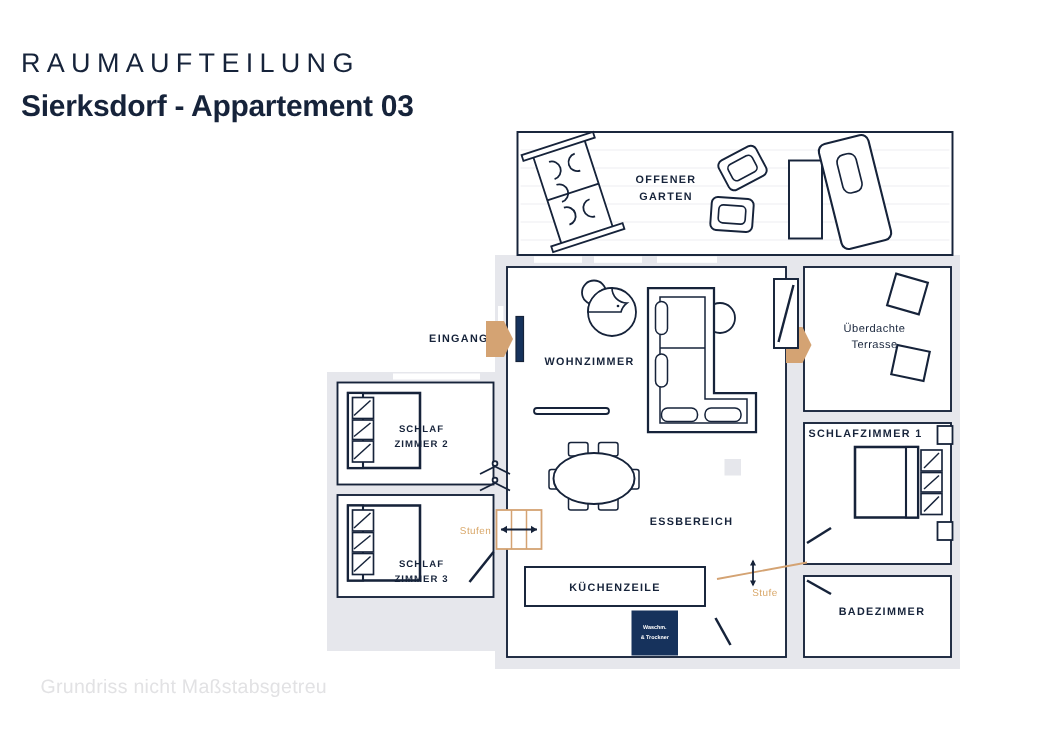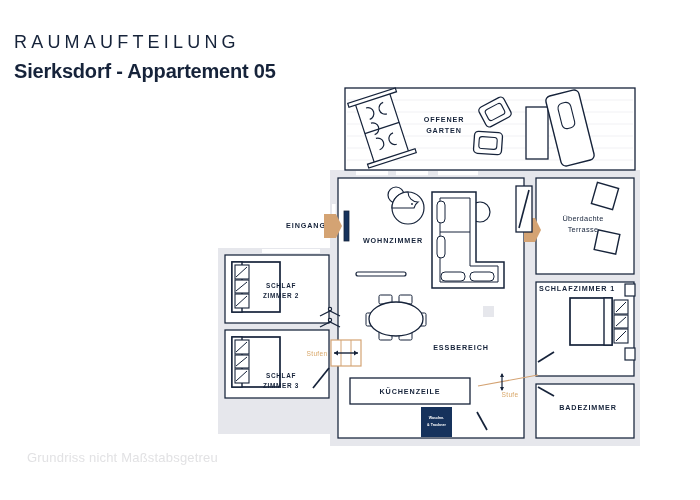--- a/index.html
+++ b/index.html
@@ -44,21 +44,21 @@
     font-family:"Liberation Sans", sans-serif;
     font-size:3.6px;fill:#ffffff;text-anchor:middle;font-weight:bold;
   }
 </style>
 </head>
 <body>
 
 <div id="stage">
 
   <div class="kicker">RAUMAUFTEILUNG</div>
-  <div class="title">Sierksdorf - Appartement 05</div>
+  <div class="title">Sierksdorf - Appartement 03</div>
   <div class="footnote">Grundriss nicht Maßstabsgetreu</div>
 
   <svg id="plan" width="700" height="500" viewBox="0 0 700 500">
 
     <g>
 
       <rect x="330" y="170" width="310" height="276" fill="#e6e7ec"></rect>
 
       <rect x="218" y="248" width="118" height="186" fill="#e6e7ec"></rect>
     </g>

